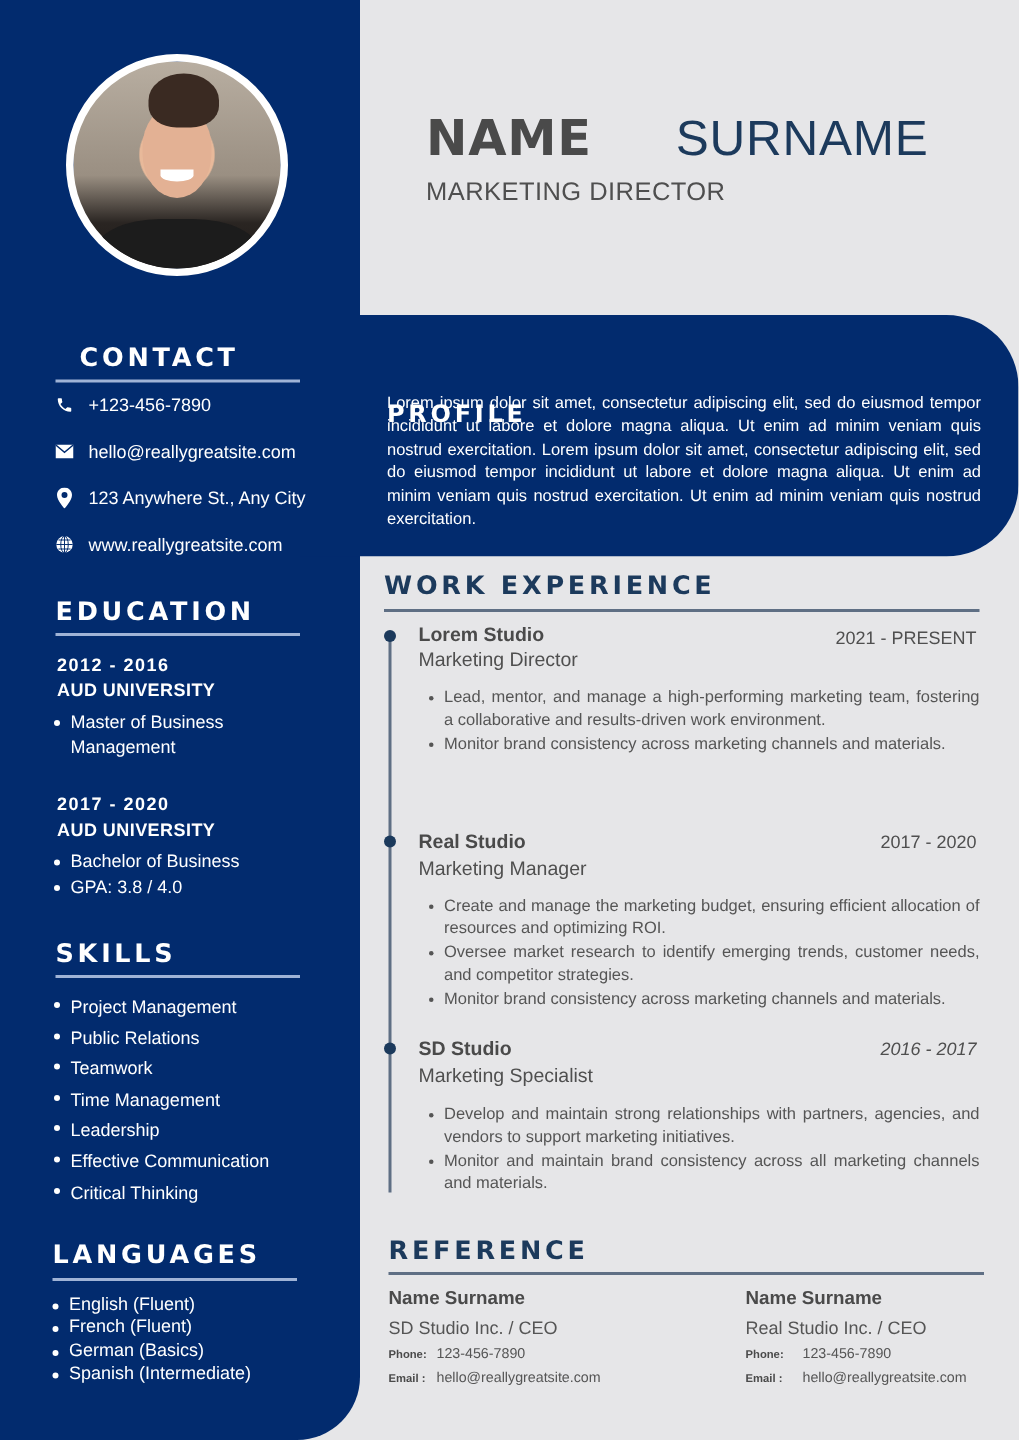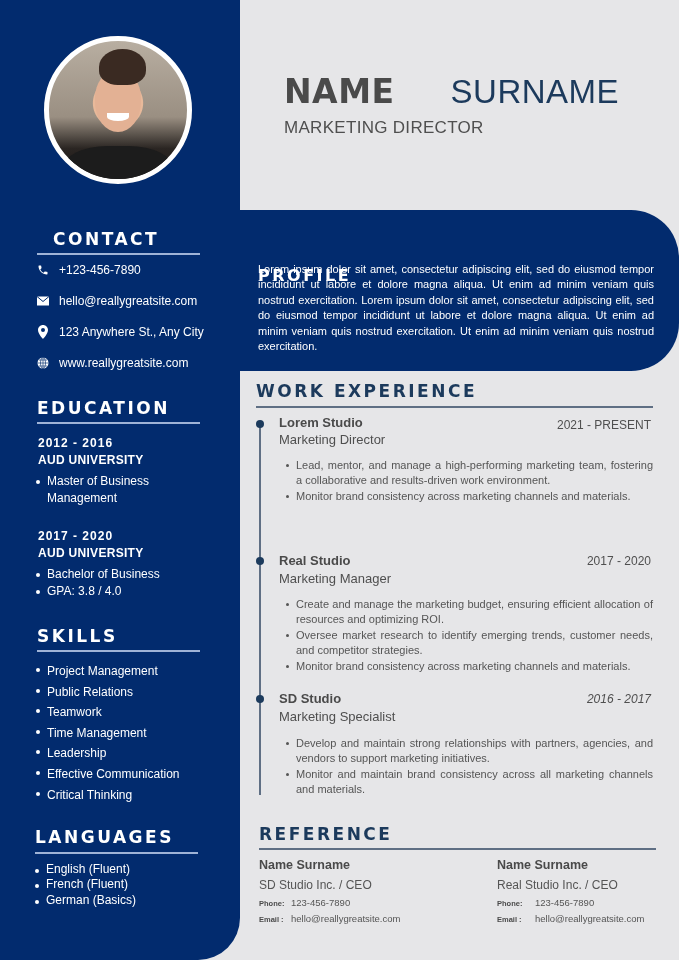--- a/index.html
+++ b/index.html
@@ -186,20 +186,21 @@
   <li>Effective Communication</li>
   <li>Critical Thinking</li>
 </ul>
 
 <div class="side-heading" style="top:827px; left:35px;">LANGUAGES</div>
 <div class="side-rule" style="top:852px; left:35px;"></div>
 <ul class="bullets" style="left:35px; top:862px; width:180px; line-height:15.4px;">
   <li>English (Fluent)</li>
   <li>French (Fluent)</li>
   <li>German (Basics)</li>
+  <li>Spanish (Intermediate)</li>
 </ul>
 
 <div class="profile-heading">PROFILE</div>
 <div class="profile-text">Lorem ipsum dolor sit amet, consectetur adipiscing elit, sed do eiusmod tempor incididunt ut labore et dolore magna aliqua. Ut enim ad minim veniam quis nostrud exercitation. Lorem ipsum dolor sit amet, consectetur adipiscing elit, sed do eiusmod tempor incididunt ut labore et dolore magna aliqua. Ut enim ad minim veniam quis nostrud exercitation. Ut enim ad minim veniam quis nostrud exercitation.</div>
 
 <div class="main-heading" style="left:256px; top:381px;">WORK EXPERIENCE</div>
 <div class="main-rule" style="left:256px; top:406px; width:397px;"></div>
 <div class="timeline"></div>
 
 <div class="dot" style="top:420px;"></div>

